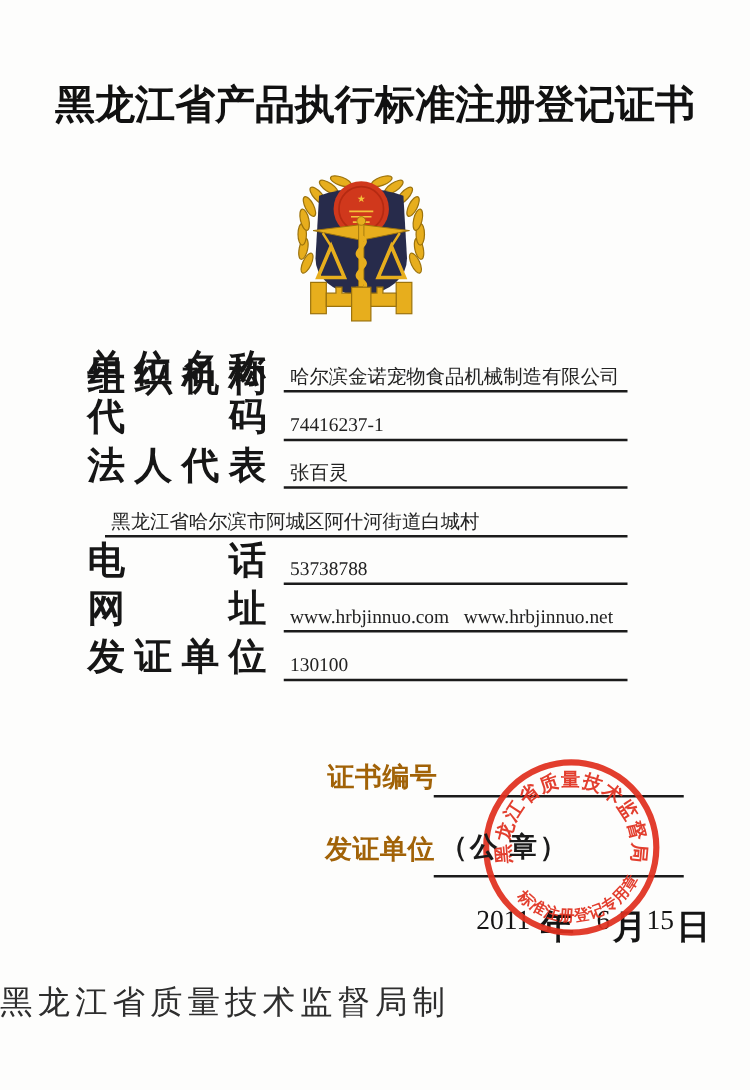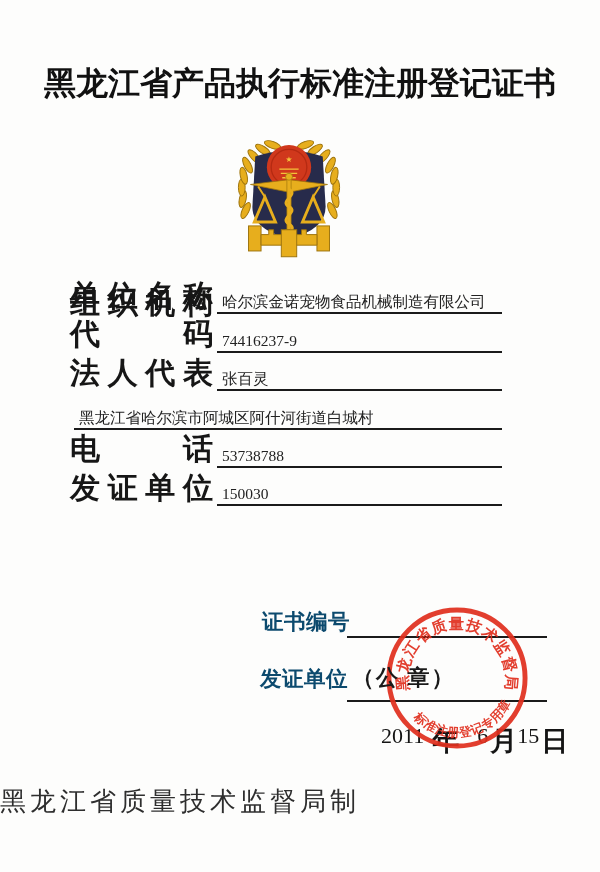--- a/index.html
+++ b/index.html
@@ -48,35 +48,35 @@
     font-weight: bold;
     color: #161616;
     text-align: justify;
     text-align-last: justify;
     text-justify: inter-character;
     padding-bottom: 3px;
     line-height: 1.05;
   }
   .form-value {
     flex: 1;
-    margin-left: 4px;
+    margin-left: 14px;
     border-bottom: 2px solid #1b1b1b;
     font-size: 15.5px;
     color: #222;
     padding: 0 0 2px 5px;
     white-space: pre;
     line-height: 1.1;
     overflow: hidden;
   }
   
   .issue-label {
     position: absolute;
     font-size: 21.5px;
     font-weight: bold;
-    color: #0c4a6e;
+    color: #a16207;
     letter-spacing: 0.5px;
   }
   .lbl-certno { top: 607px; left: 262px; }
   .lbl-issuer { top: 664px; left: 260px; }
   .issue-line {
     position: absolute;
     left: 347px;
     width: 200px;
     border-bottom: 2px solid #1b1b1b;
     z-index: 1;
@@ -187,36 +187,40 @@
     </svg>
   </div>
 
   <div class="form">
     <div class="form-row">
       <div class="form-label">单位名称</div>
       <div class="form-value">哈尔滨金诺宠物食品机械制造有限公司</div>
     </div>
     <div class="form-row">
       <div class="form-label">组织机构代码</div>
-      <div class="form-value">74416237-9</div>
+      <div class="form-value">74416237-1</div>
     </div>
     <div class="form-row">
       <div class="form-label">法人代表</div>
       <div class="form-value">张百灵</div>
     </div>
     <div class="form-row">
       <div class="form-value">黑龙江省哈尔滨市阿城区阿什河街道白城村</div>
     </div>
     <div class="form-row">
       <div class="form-label">电话</div>
       <div class="form-value">53738788</div>
     </div>
     <div class="form-row">
+      <div class="form-label">网址</div>
+      <div class="form-value">www.hrbjinnuo.com   www.hrbjinnuo.net</div>
+    </div>
+    <div class="form-row">
       <div class="form-label">发证单位</div>
-      <div class="form-value">150030</div>
+      <div class="form-value">130100</div>
     </div>
   </div>
 
   <div class="issue-label lbl-certno">证书编号</div>
   <div class="issue-line line-certno"></div>
 
   <div class="issue-label lbl-issuer">发证单位</div>
   <div class="issuer-value">（公 章）</div>
   <div class="issue-line line-issuer"></div>
 

